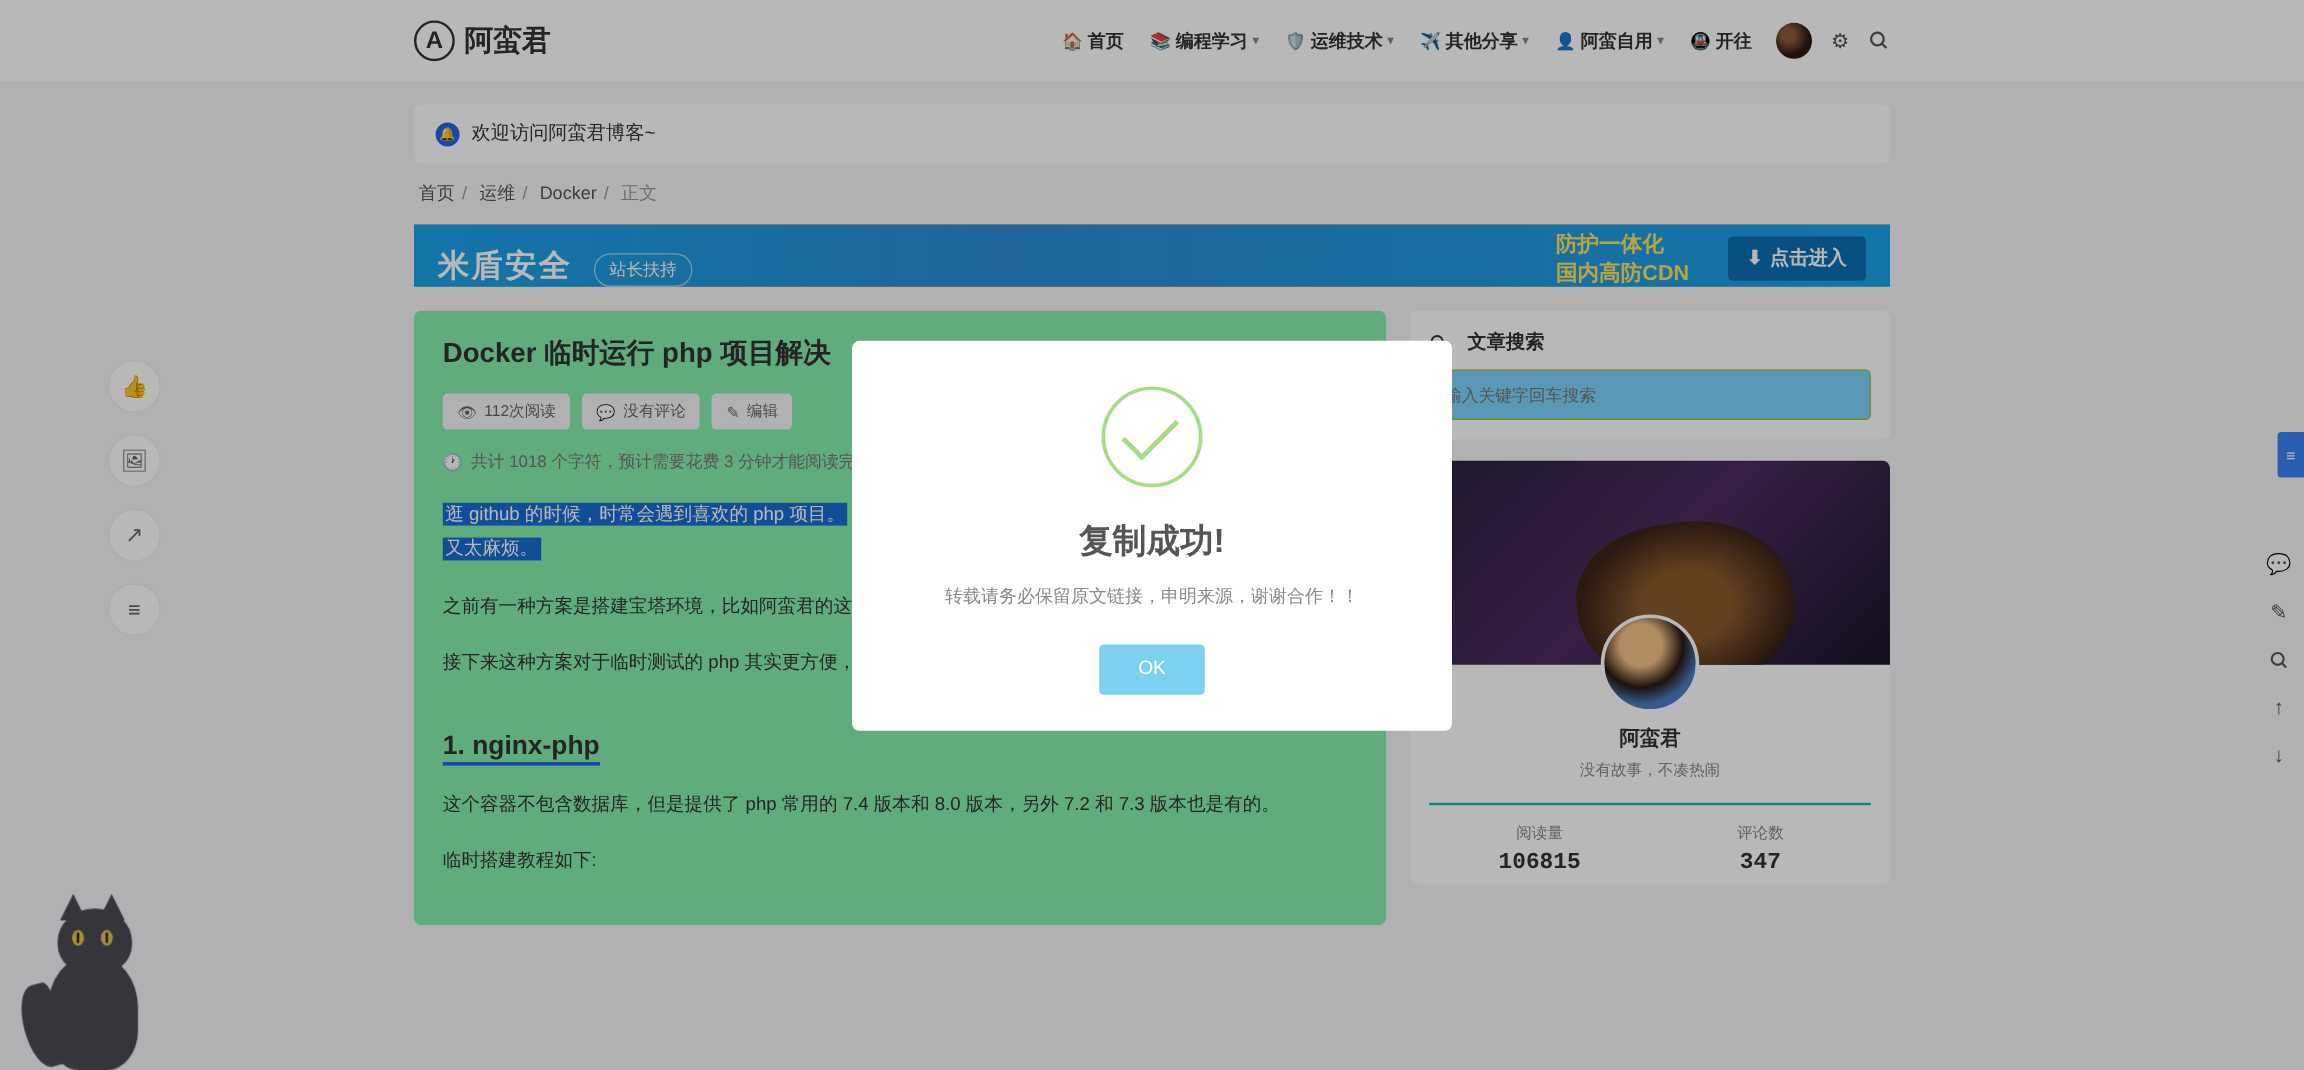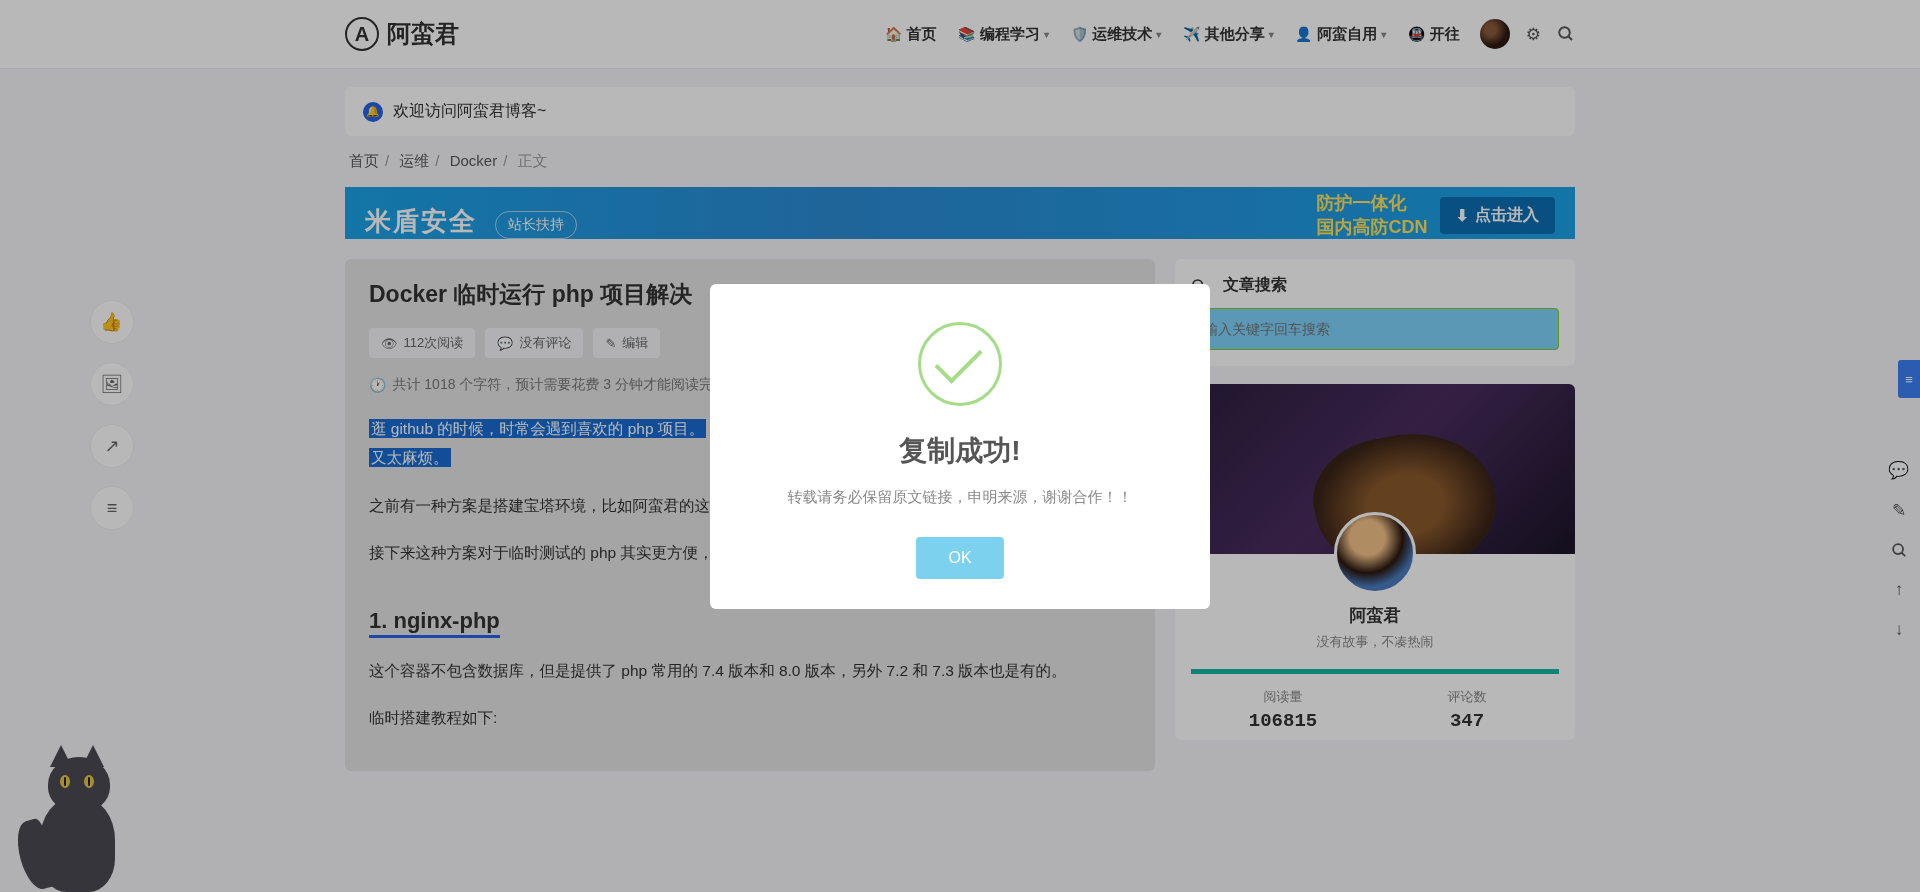--- a/index.html
+++ b/index.html
@@ -21,47 +21,47 @@
 .notice-icon { width: 20px; height: 20px; border-radius: 50%; background: #2563eb; color: #fff; display: inline-flex; align-items: center; justify-content: center; font-size: 11px; }
 
 .breadcrumb { padding: 16px 4px; font-size: 15px; color: #555; }
 .breadcrumb a { color: #555; }
 .breadcrumb .sep { margin: 0 6px; color: #999; }
 .breadcrumb .current { color: #999; }
 
 .banner { height: 52px; background: linear-gradient(90deg, #1ba3e8 0%, #2b8cd6 40%, #1ba3e8 100%); border-radius: 0; display: flex; align-items: flex-end; padding: 0 20px; color: #fff; font-size: 18px; font-weight: 700; }
 .banner-left { font-size: 26px; letter-spacing: 2px; }
 .banner-mid { margin-left: 18px; padding: 4px 12px; border: 1px solid rgba(255,255,255,0.6); border-radius: 14px; font-size: 14px; font-weight: 400; }
-.banner-right { margin-left: auto; display: flex; align-items: center; gap: 12px; }
+.banner-right { margin-left: auto; display: flex; align-items: center; gap: 32px; }
 .banner-yellow { color: #ffe45c; font-size: 18px; }
 .banner-cta { background: #0a6fb3; padding: 8px 16px; border-radius: 4px; color: #fff; font-size: 16px; display: flex; align-items: center; gap: 6px; }
 
 .content-row { display: flex; gap: 20px; margin-top: 20px; align-items: flex-start; }
-.main-col { flex: 1; background: #e5e5e5; border-radius: 6px; padding: 20px 24px; }
+.main-col { flex: 1; background: #86efac; border-radius: 6px; padding: 20px 24px; }
 .sidebar-col { width: 400px; }
 
 .article-title { font-size: 23px; font-weight: 700; margin-bottom: 18px; color: #333; }
 .article-meta { display: flex; gap: 10px; margin-bottom: 18px; }
 .meta-pill { display: inline-flex; align-items: center; gap: 6px; background: #f5f6f8; border-radius: 4px; padding: 6px 12px; font-size: 13px; color: #666; }
 .article-info { font-size: 14px; color: #777; margin-bottom: 20px; display: flex; align-items: center; gap: 6px; }
 
 .article-body p { font-size: 15.5px; line-height: 1.9; color: #333; margin-bottom: 18px; }
 .article-body .highlight { background: #1a6dd1; color: #fff; padding: 1px 2px; }
 .article-body h2 { font-size: 22px; font-weight: 700; margin: 22px 0 18px; border-bottom: 3px solid #2563eb; display: inline-block; padding-bottom: 1px; }
 
 .sidebar-box { background: #fff; border-radius: 6px; padding: 16px; margin-bottom: 18px; }
 .sidebar-title { font-size: 16px; font-weight: 700; display: flex; align-items: center; gap: 16px; margin-bottom: 12px; }
 .search-input { width: 100%; padding: 12px; border: 1px solid #84cc16; border-radius: 4px; font-size: 14px; background: #7dd3fc; }
 
 .profile-banner { height: 170px; background: linear-gradient(135deg, #2a1f3d 0%, #4a2c5e 50%, #1a1528 100%); border-radius: 6px 6px 0 0; margin: -16px -16px 0; position: relative; overflow: hidden; }
 .profile-banner::after { content: ""; position: absolute; left: 35%; top: 30%; width: 180px; height: 140px; background: radial-gradient(ellipse, #8a5a2c 30%, #3a2418 70%); border-radius: 40% 50% 45% 55%; transform: rotate(-10deg); }
 .profile-avatar { width: 82px; height: 82px; border-radius: 50%; border: 3px solid #fff; background: radial-gradient(circle at 40% 30%, #f4c38a 25%, #2b1810 50%, #4a7cbf 70%); margin: -42px auto 10px; position: relative; }
 .profile-name { text-align: center; font-size: 17px; font-weight: 700; margin-bottom: 6px; }
 .profile-bio { text-align: center; font-size: 13px; color: #888; margin-bottom: 18px; }
-.profile-stats { display: flex; border-top: 5px solid #14b8a6; }
+.profile-stats { display: flex; border-top: 2px solid #14b8a6; }
 .stat { flex: 1; text-align: center; padding: 14px 0 4px; }
 .stat-label { font-size: 13px; color: #888; margin-bottom: 4px; }
 .stat-value { font-size: 19px; font-weight: 700; font-family: Liberation Mono, monospace; }
 
 
 .left-float { position: fixed; left: 90px; top: 300px; display: flex; flex-direction: column; gap: 18px; }
 .float-btn { width: 44px; height: 44px; border-radius: 50%; background: #fff; border: 1px solid #eee; display: flex; align-items: center; justify-content: center; color: #666; font-size: 18px; cursor: pointer; }
 
 
 .right-float { position: fixed; right: 0; top: 450px; display: flex; flex-direction: column; }

